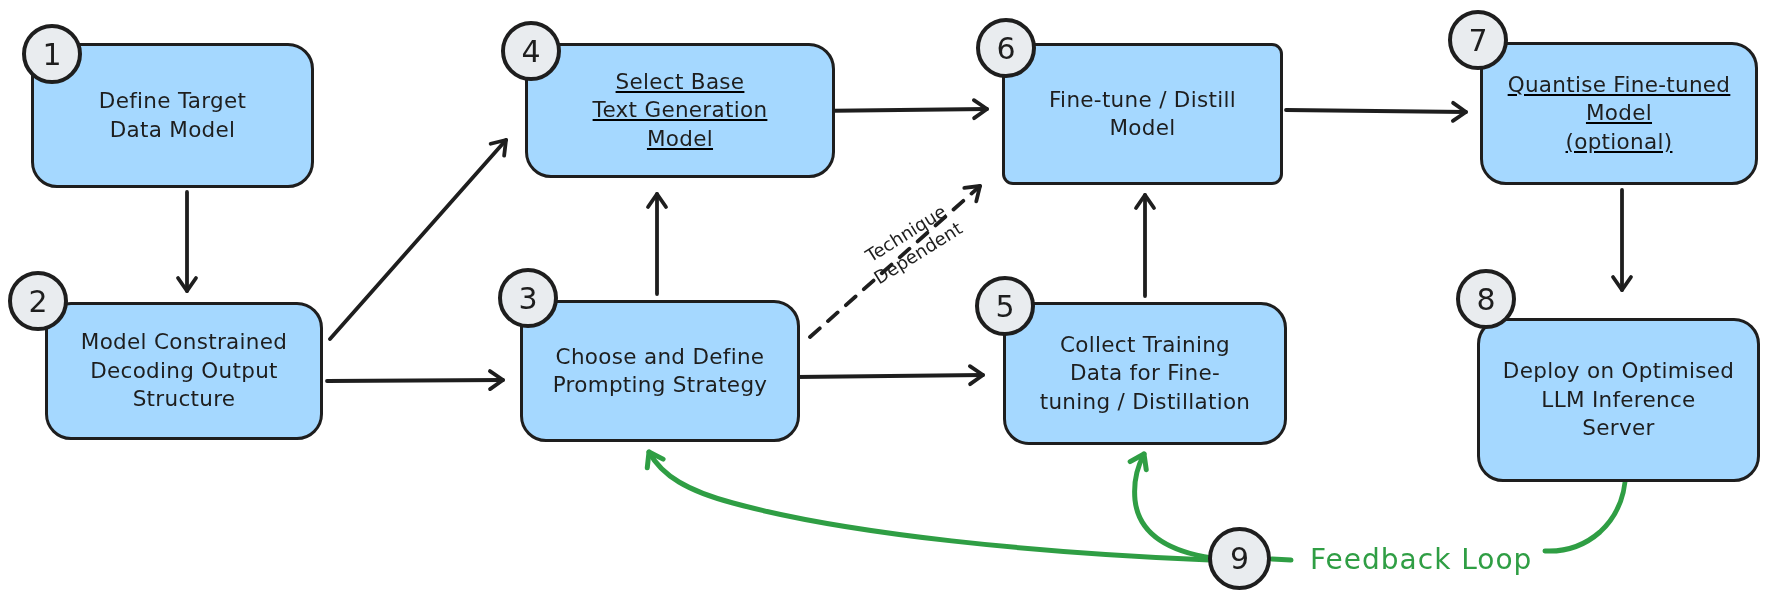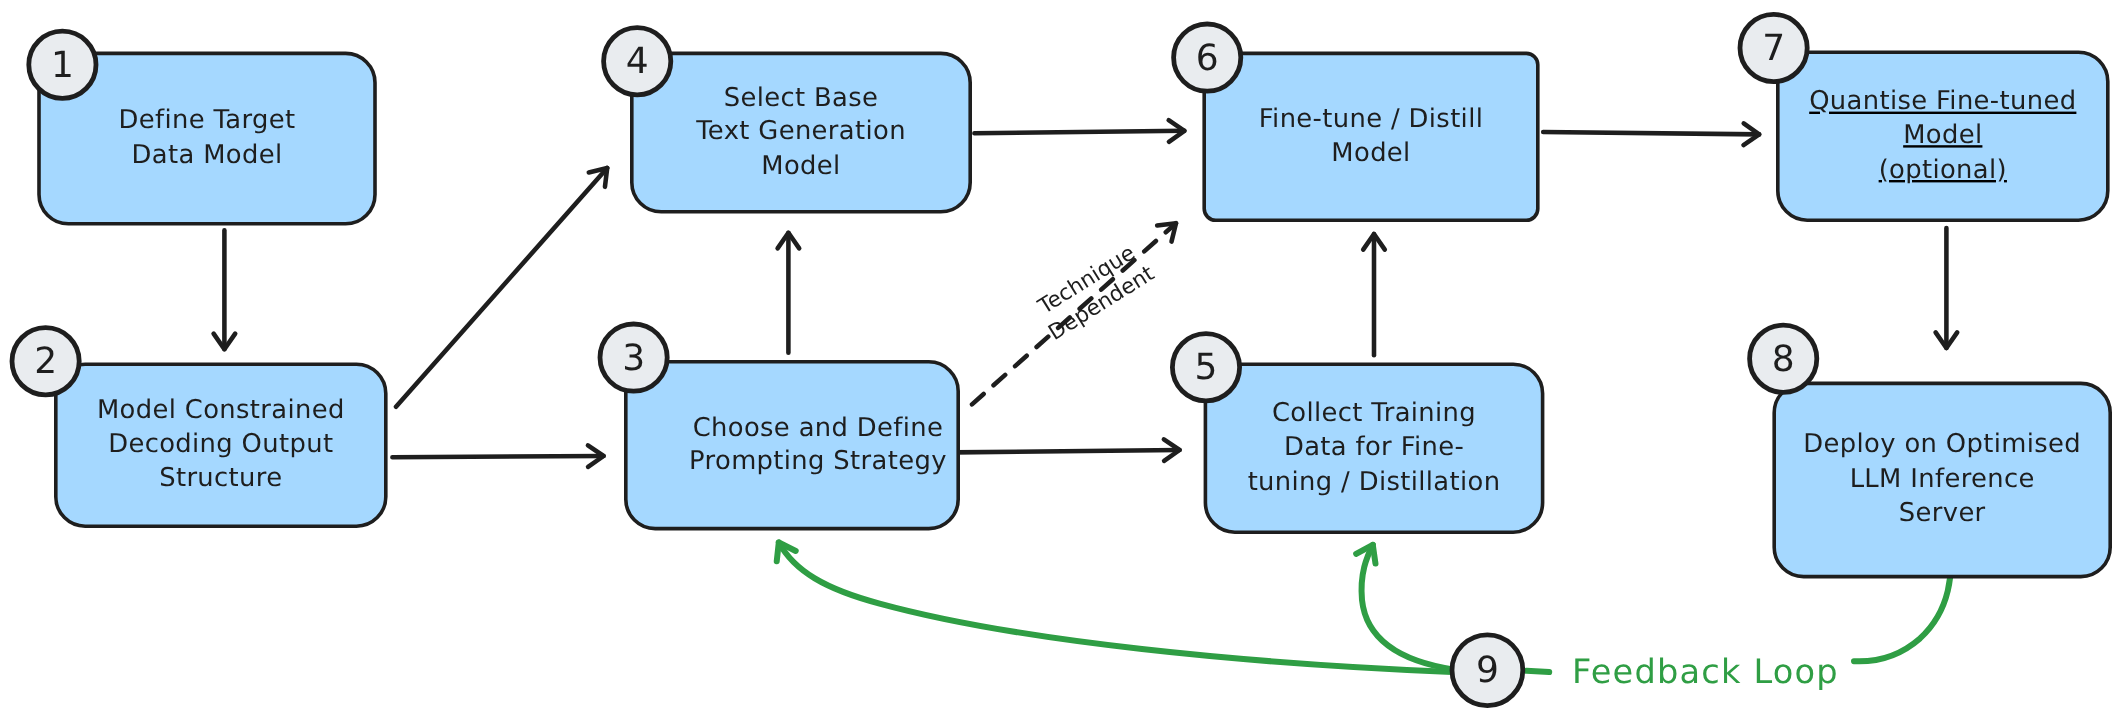--- a/index.html
+++ b/index.html
@@ -94,25 +94,25 @@
 
   <div class="node" style="left:31px;top:43px;width:283px;height:145px;">
     <div class="node-label">Define Target
 Data Model</div>
   </div>
   <div class="node" style="left:45px;top:302px;width:278px;height:138px;">
     <div class="node-label">Model Constrained
 Decoding Output
 Structure</div>
   </div>
-  <div class="node" style="left:520px;top:300px;width:280px;height:142px;justify-content:flex-end;">
+  <div class="node" style="left:520px;top:300px;width:280px;height:142px;">
     <div class="node-label">Choose and Define
 Prompting Strategy</div>
   </div>
-  <div class="node" style="left:525px;top:43px;width:285px;height:135px;">
+  <div class="node" style="left:525px;top:43px;width:310px;height:135px;text-decoration:underline;">
     <div class="node-label">Select Base
 Text Generation
 Model</div>
   </div>
   <div class="node" style="left:1003px;top:302px;width:284px;height:143px;text-align:center;">
     <div class="node-label">Collect Training
 Data for Fine-
 tuning / Distillation</div>
   </div>
   <div class="node" style="left:1002px;top:43px;width:281px;height:142px;border-radius:11px;">

